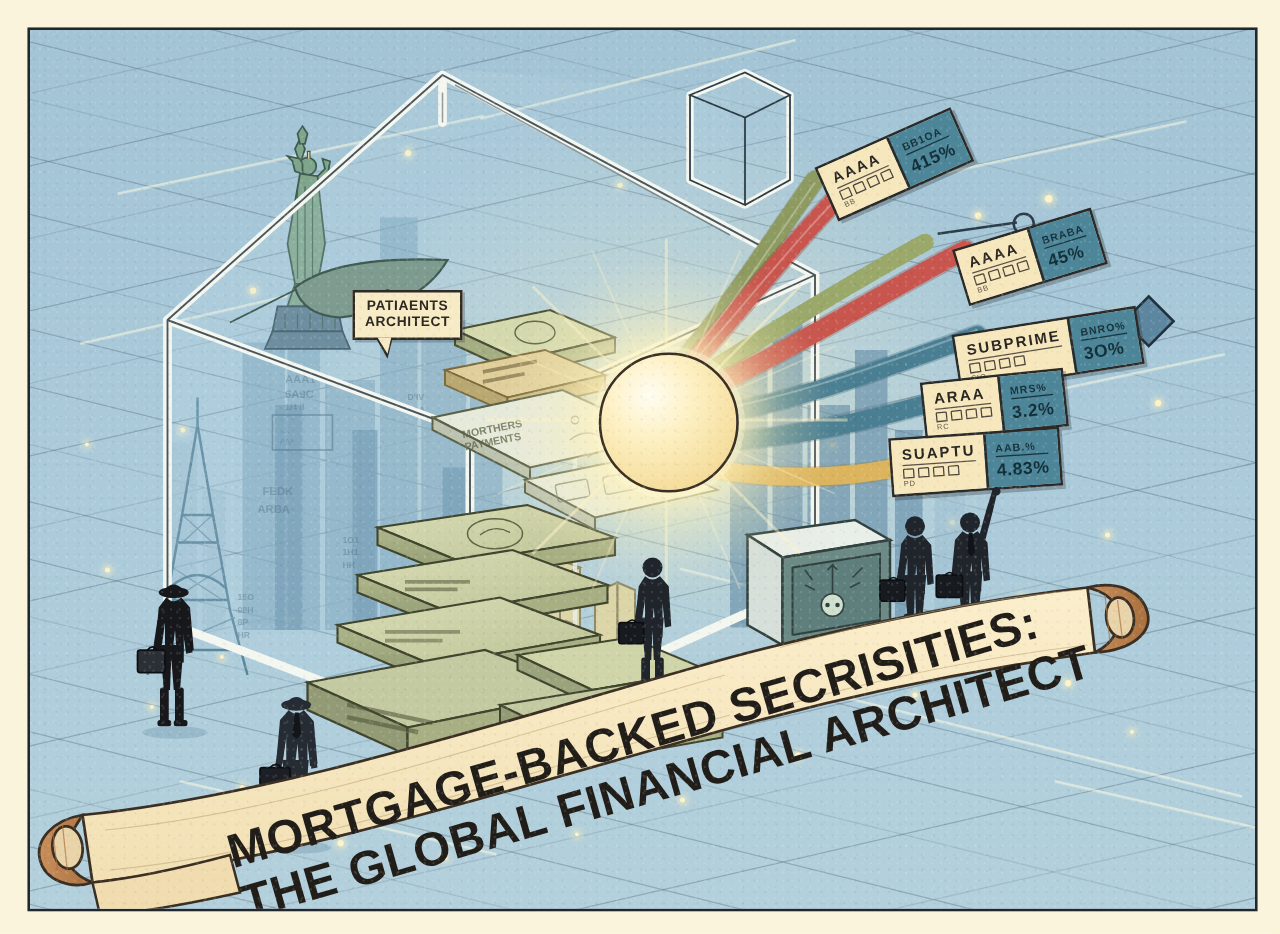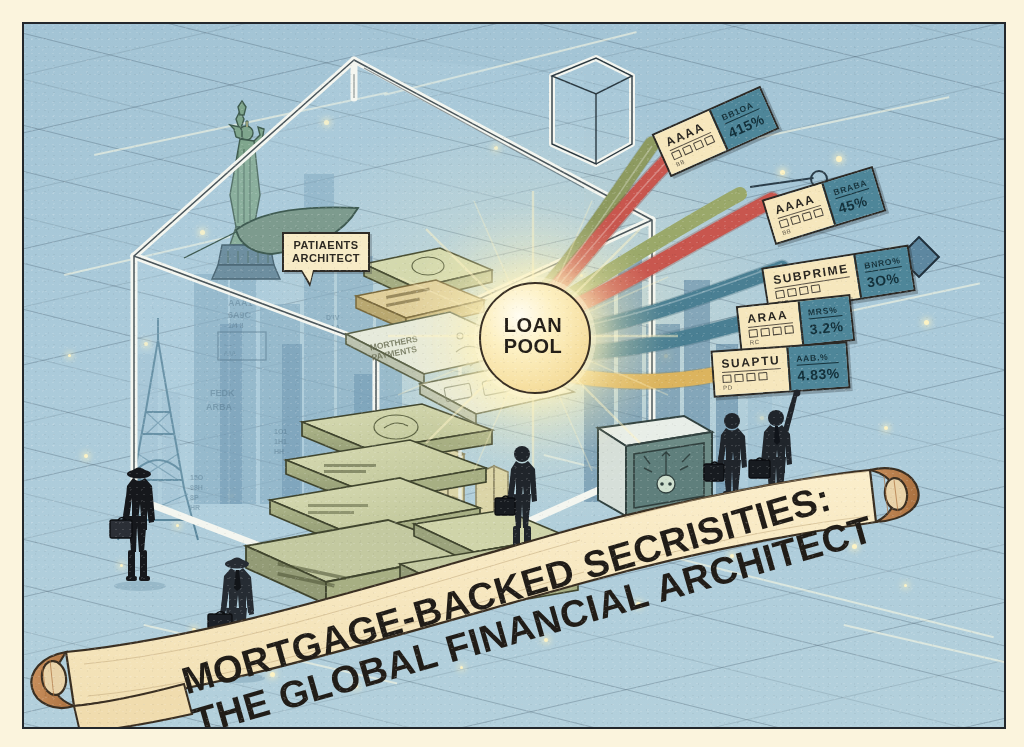--- a/index.html
+++ b/index.html
@@ -560,24 +560,20 @@
         <path d="M149 149 L14 90"></path>
           <path d="M149 149 L14 208"></path>
         <path d="M149 149 L284 90"></path>
           <path d="M149 149 L284 208"></path>
         <path d="M149 149 L90 284"></path>
           <path d="M149 149 L208 284"></path>
       </g>
     </svg>
     <div id="orb-glow"></div>
     <div id="orb"></div>
-    <div id="orb-label">
-      <span>LOAN</span>
-      <span>POOL</span>
-    </div>
 
     <svg id="ribbons" viewBox="0 0 980 703">
       <g fill="none" stroke-linecap="round">
 
         <path d="M512 276 C 556 228, 588 176, 628 120" stroke="#9aa86a" stroke-width="15"></path>
         <path d="M512 276 C 556 228, 588 176, 628 120" stroke="#5f6b42" stroke-width="16.6" opacity=".22"></path>
         <path d="M516 290 C 580 250, 650 206, 716 170" stroke="#9aa86a" stroke-width="14"></path>
 
         <path d="M516 282 C 572 220, 614 164, 668 112" stroke="#8e3a34" stroke-width="18" opacity=".35"></path>
         <path d="M516 282 C 572 220, 614 164, 668 112" stroke="#c8564e" stroke-width="15"></path>

